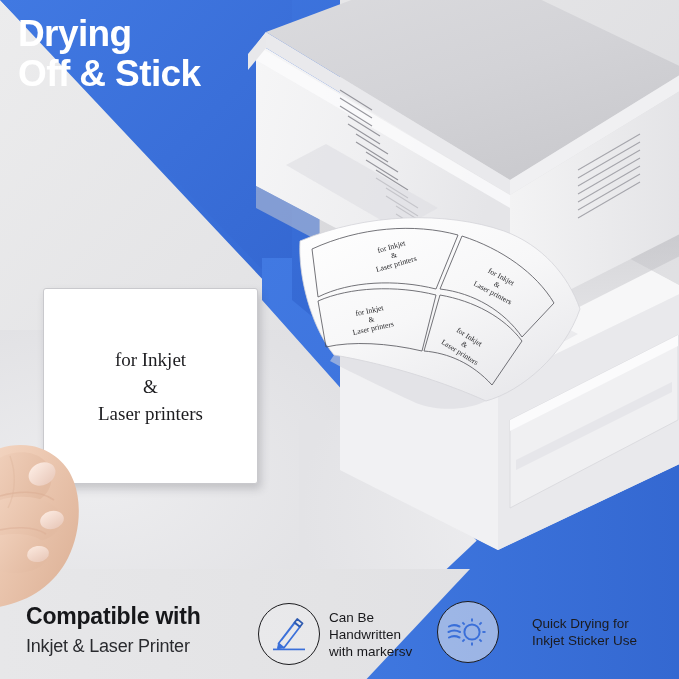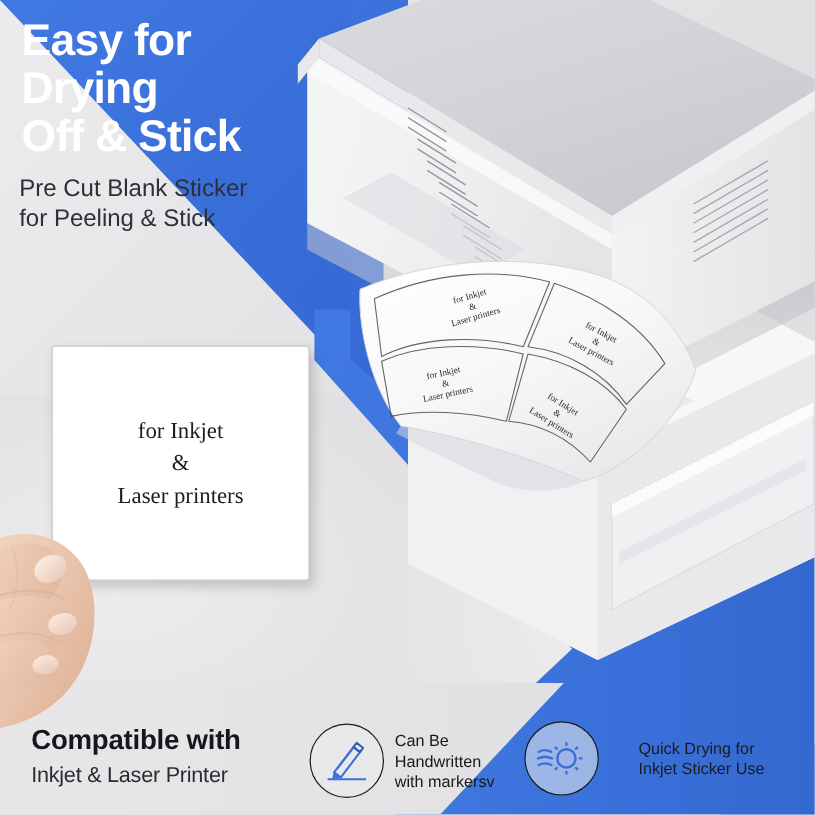--- a/index.html
+++ b/index.html
@@ -306,29 +306,24 @@
         <text x="0" y="0" text-anchor="middle">for Inkjet</text>
         <text x="0" y="9" text-anchor="middle">&amp;</text>
         <text x="0" y="18" text-anchor="middle">Laser printers</text>
       </g>
     </g>
 
     <path d="M38,150 C96,160 150,178 190,196 C170,206 140,206 120,198 C90,184 56,168 34,156 Z" fill="#d7d7dc" opacity="0.55"></path>
   </svg>
 
   <div class="headline">
-    <div class="line">Easy for</div>
     <div class="line">Drying</div>
     <div class="line">Off &amp; Stick</div>
   </div>
 
-  <div class="subhead">
-    <div class="sline">Pre Cut Blank Sticker</div>
-    <div class="sline">for Peeling &amp; Stick</div>
-  </div>
 
   <div class="held-label">
     <div class="txt">
       <div>for Inkjet</div>
       <div>&amp;</div>
       <div>Laser printers</div>
     </div>
   </div>
 
   <svg class="hand" viewBox="0 0 175 200">

